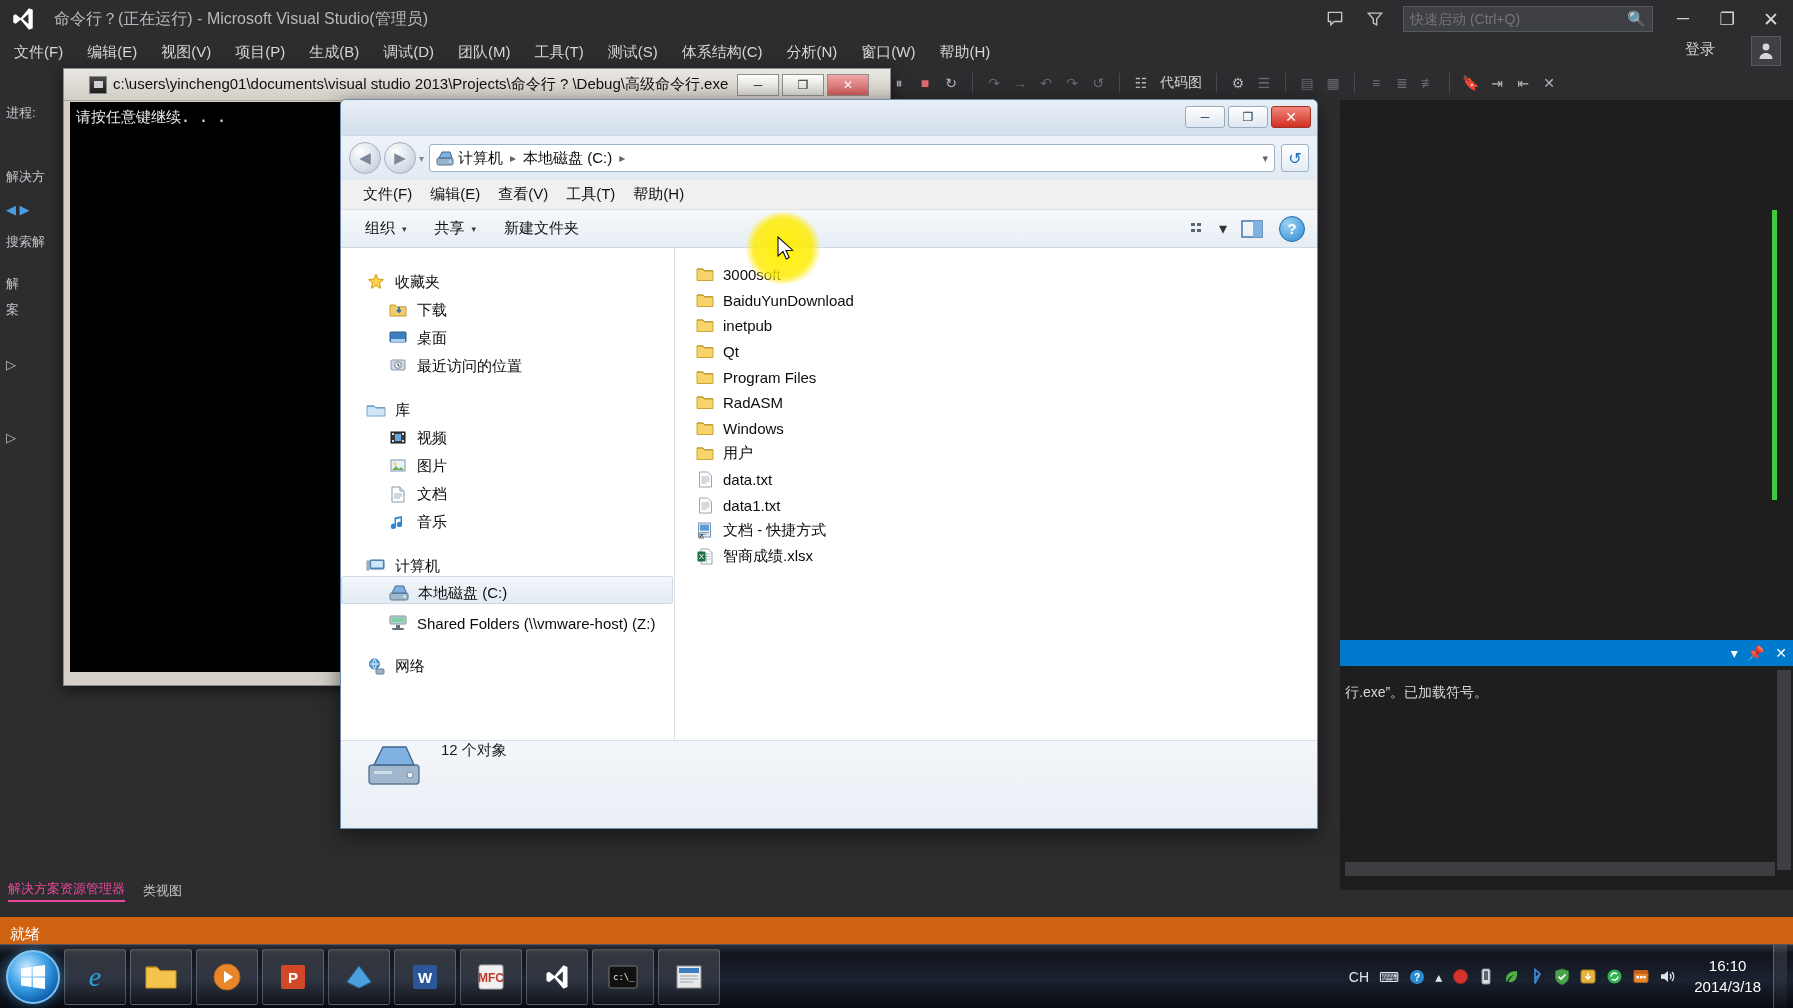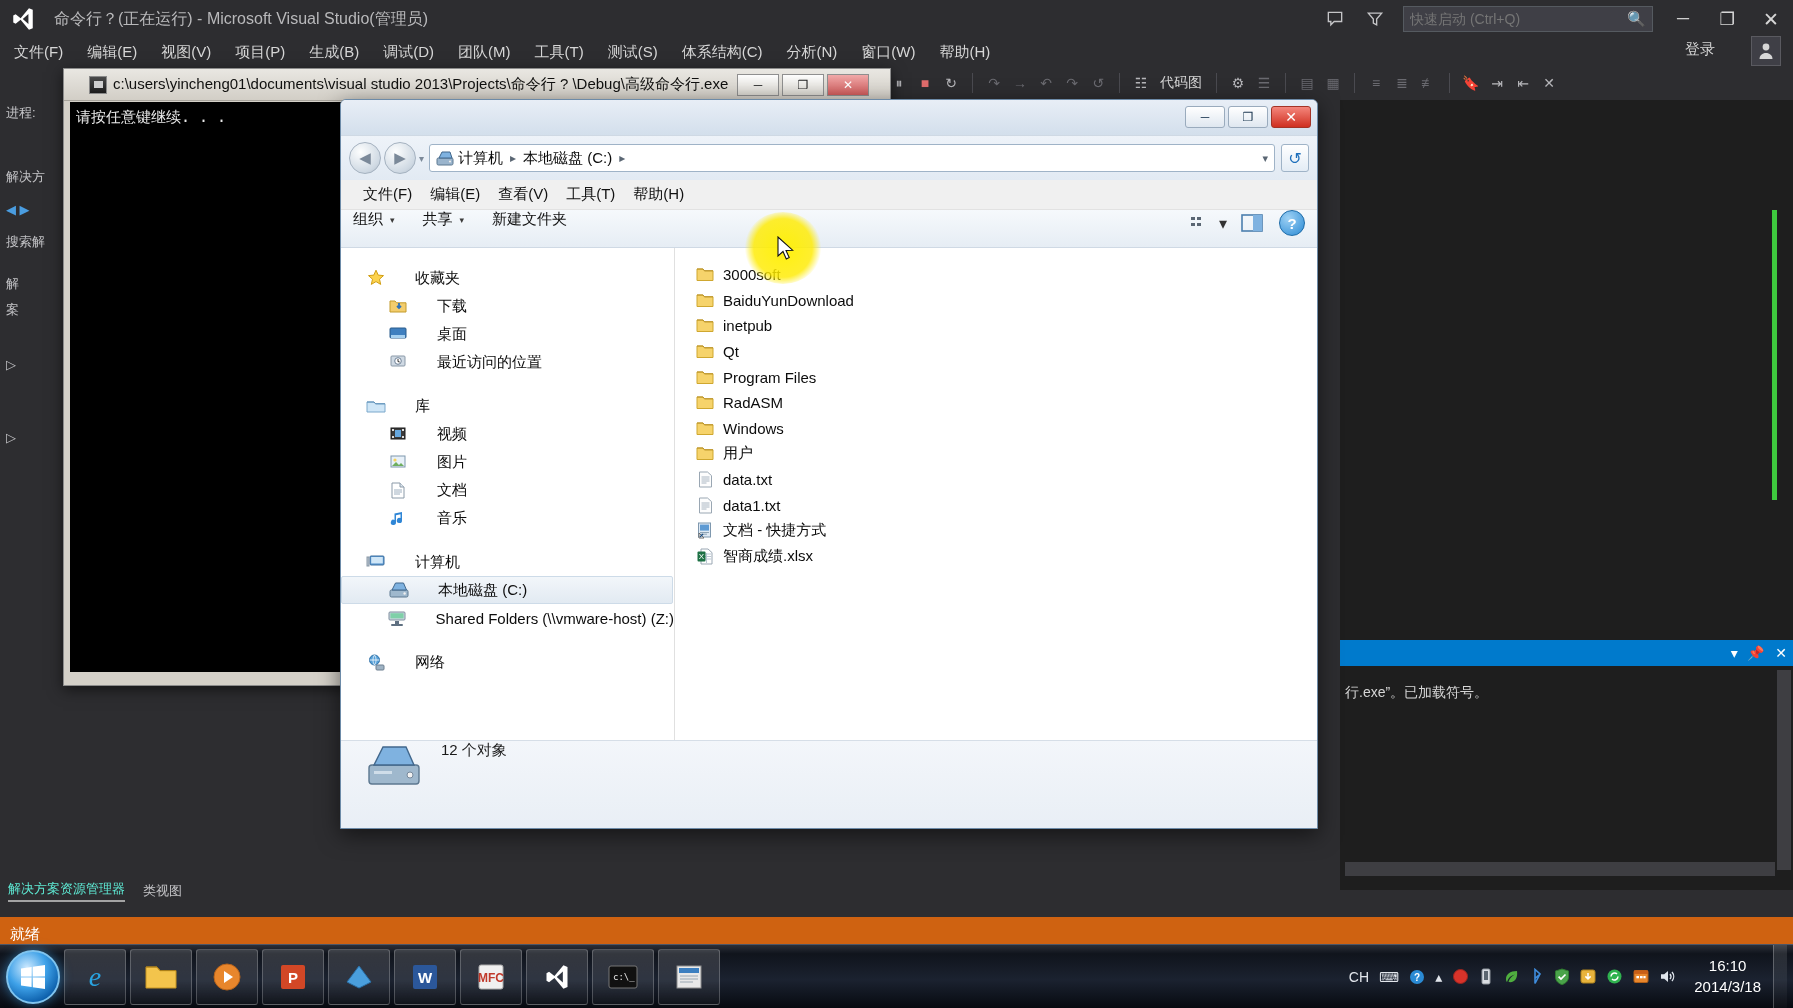--- a/index.html
+++ b/index.html
@@ -76,21 +76,21 @@
     position:absolute; left:0; top:100px; width:70px; height:790px; background:#2d2d30;
     color:#c3c3c6; font-size:13px;
   }
   .lp-row { padding:4px 6px; white-space:nowrap; overflow:hidden; }
   .lp-blue { color:#4a9de0; }
   #vs-left-tabbar {
     position:absolute; left:0; top:878px; width:350px; height:26px;
     display:flex; align-items:center; padding-left:8px;
   }
   .lp-tab { font-size:13px; color:#c3c3c6; margin-right:18px; white-space:nowrap; }
-  .lp-tab.active { color:#5eead4; border-bottom:2px solid #a3a3a3; padding-bottom:2px; }
+  .lp-tab.active { color:#ec4899; border-bottom:2px solid #ec4899; padding-bottom:2px; }
 
   
   #vs-right-region {
     position:absolute; left:1340px; top:100px; width:453px; height:790px;
     background:#1e1e1e;
   }
   #vs-out-titlebar {
     position:absolute; left:1340px; top:640px; width:453px; height:26px;
     background:#007acc; display:flex; align-items:center; padding:0 6px;
     color:#fff; font-size:13px;
@@ -202,40 +202,40 @@
 
   #ex-menubar {
     height:30px; background:#f0f0f0; display:flex; align-items:center; padding-left:22px;
     border-bottom:1px solid #e2e2e2;
   }
   .ex-menu { font-size:15px; color:#111; margin-right:18px; white-space:nowrap; }
 
   #ex-toolbar {
     height:38px; background:linear-gradient(#f6f9fc,#e6edf4);
     border-bottom:1px solid #cfd9e4;
-    display:flex; align-items:flex-start; padding-left:12px;
+    display:flex; align-items:center; padding-left:24px;
   }
   .ex-tb-item { font-size:15px; color:#111; margin-right:28px; display:flex; align-items:center; white-space:nowrap; }
   .ex-tb-item .car { font-size:9px; margin-left:7px; color:#3a3a3a; }
   .ex-tb-right { margin-left:auto; display:flex; align-items:center; padding-right:12px; }
   .ex-tb-right .vbtn { display:flex; align-items:center; margin-left:14px; color:#333; }
   #help-circle {
     width:26px; height:26px; border-radius:50%;
     background:radial-gradient(circle at 35% 30%,#9fd2f5,#2a8ad4);
     color:#fff; display:flex; align-items:center; justify-content:center;
     font-size:15px; font-weight:bold; margin-left:16px; border:1px solid #1c6ba8;
   }
 
   #ex-content { display:flex; height:492px; background:#fff; }
   #ex-nav {
     width:334px; background:#fff; border-right:1px solid #e0e0e0;
     padding:16px 0 0 24px; overflow:hidden;
   }
   .nav-group { margin-bottom:16px; }
-  .nav-row { display:flex; align-items:center; height:28px; font-size:15px; color:#0c0c0c; white-space:nowrap;gap:20px; }
+  .nav-row { display:flex; align-items:flex-end; height:28px; font-size:15px; color:#0c0c0c; white-space:nowrap; }
   .nav-row.child { padding-left:22px; }
   .nav-row .nico { width:22px; height:20px; margin-right:8px; display:flex; align-items:center; justify-content:center; }
   .nav-row.selected {
     background:linear-gradient(#f2f6fa,#e2eaf2); border:1px solid #cddbe8;
     margin-left:-24px; padding-left:46px; width:332px; border-radius:2px;
   }
 
   #ex-files { flex:1; background:#fff; padding:14px 0 0 20px; position:relative; }
   .file-row { display:flex; align-items:center; height:25.6px; font-size:15px; color:#0c0c0c; white-space:nowrap; }
   .file-row .fico { width:20px; height:20px; margin-right:8px; display:flex; align-items:center; justify-content:center; }

